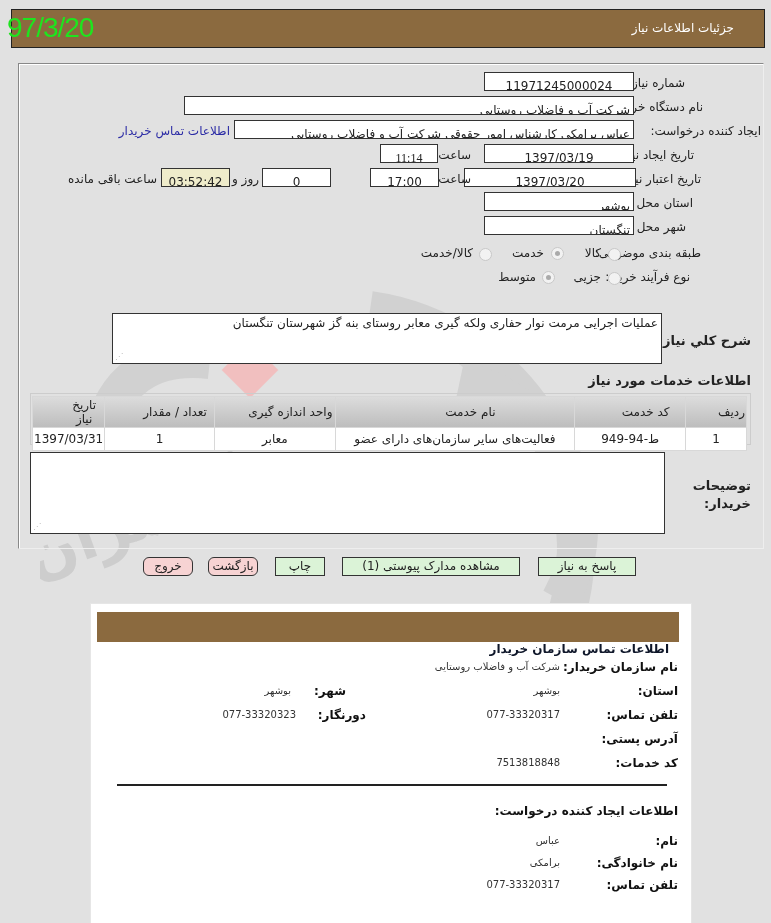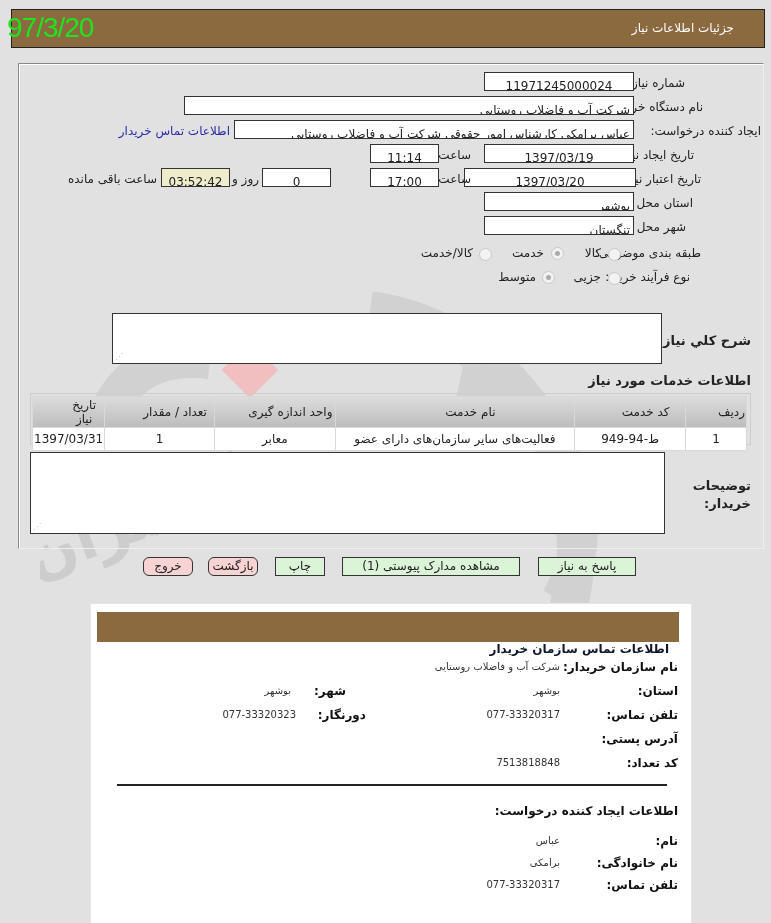--- a/index.html
+++ b/index.html
@@ -68,21 +68,21 @@
 <span class="lbl" style="right:68px;top:100px;">نام دستگاه خریدار:</span>
 <div class="box r" style="left:184px;top:96px;width:450px;">شرکت آب و فاضلاب روستایی</div>
 
 <span class="lbl" style="right:10px;top:124px;">ایجاد کننده درخواست:</span>
 <div class="box r" style="left:234px;top:120px;width:400px;">عباس برامکی کارشناس امور حقوقی شرکت آب و فاضلاب روستایی</div>
 <span class="link" style="right:541px;top:124px;">اطلاعات تماس خریدار</span>
 
 <span class="lbl" style="right:77px;top:148px;">تاریخ ایجاد نیاز:</span>
 <div class="box c" style="left:484px;top:144px;width:150px;">1397/03/19</div>
 <span class="lbl" style="right:300px;top:148px;">ساعت</span>
-<div class="box c" style="left:370px;top:144px;width:69px;">11:14</div>
+<div class="box c" style="left:380px;top:144px;width:58px;font-family:Liberation Serif, serif;">11:14</div>
 
 <span class="lbl" style="right:70px;top:172px;">تاریخ اعتبار نیاز:</span>
 <div class="box c" style="left:464px;top:168px;width:172px;">1397/03/20</div>
 <span class="lbl" style="right:300px;top:172px;">ساعت</span>
 <div class="box c" style="left:370px;top:168px;width:69px;">17:00</div>
 <div class="box c" style="left:262px;top:168px;width:69px;">0</div>
 <span class="lbl" style="right:512px;top:172px;">روز و</span>
 <div class="box c ylw" style="left:161px;top:168px;width:69px;">03:52:42</div>
 <span class="lbl" style="right:614px;top:172px;">ساعت باقی مانده</span>
 
@@ -101,20 +101,21 @@
 <span class="lbl" style="right:298px;top:246px;">کالا/خدمت</span>
 
 <span class="lbl" style="right:81px;top:270px;">نوع فرآیند خرید :</span>
 <span class="radio" style="left:608px;top:272px;"></span>
 <span class="lbl" style="right:170px;top:270px;">جزیی</span>
 <span class="radio on" style="left:542px;top:271px;"></span>
 <span class="lbl" style="right:235px;top:270px;">متوسط</span>
 
 <span class="lbl bold" style="right:20px;top:333px;font-size:13px;">شرح کلي نياز:</span>
 <div class="ta" style="left:112px;top:313px;width:550px;height:51px;">
+  <span>عملیات اجرایی مرمت نوار حفاری ولکه گیری معابر روستای بنه گز شهرستان تنگستان</span>
   <span class="grip">⋰</span>
 </div>
 
 <span class="lbl bold" style="right:20px;top:373px;font-size:13px;">اطلاعات خدمات مورد نیاز</span>
 
 <div class="tblwrap"></div>
 <table class="svc">
   <thead>
     <tr>
       <th style="width:25px;">ردیف</th>
@@ -163,21 +164,21 @@
   <span class="cl" style="right:345px;top:80px;">شهر:</span>
   <span class="cv" style="right:400px;top:81px;">بوشهر</span>
 
   <span class="cl" style="right:13px;top:104px;">تلفن تماس:</span>
   <span class="cv" style="right:131px;top:105px;">077-33320317</span>
   <span class="cl" style="right:325px;top:104px;">دورنگار:</span>
   <span class="cv" style="right:395px;top:105px;">077-33320323</span>
 
   <span class="cl" style="right:13px;top:128px;">آدرس پستی:</span>
 
-  <span class="cl" style="right:13px;top:152px;">کد تعداد:</span>
+  <span class="cl" style="right:13px;top:152px;">کد خدمات:</span>
   <span class="cv" style="right:131px;top:153px;">7513818848</span>
 
   <div class="hr"></div>
 
   <span class="cl" style="right:13px;top:200px;">اطلاعات ایجاد کننده درخواست:</span>
 
   <span class="cl" style="right:13px;top:230px;">نام:</span>
   <span class="cv" style="right:131px;top:231px;">عباس</span>
 
   <span class="cl" style="right:13px;top:252px;">نام خانوادگی:</span>

